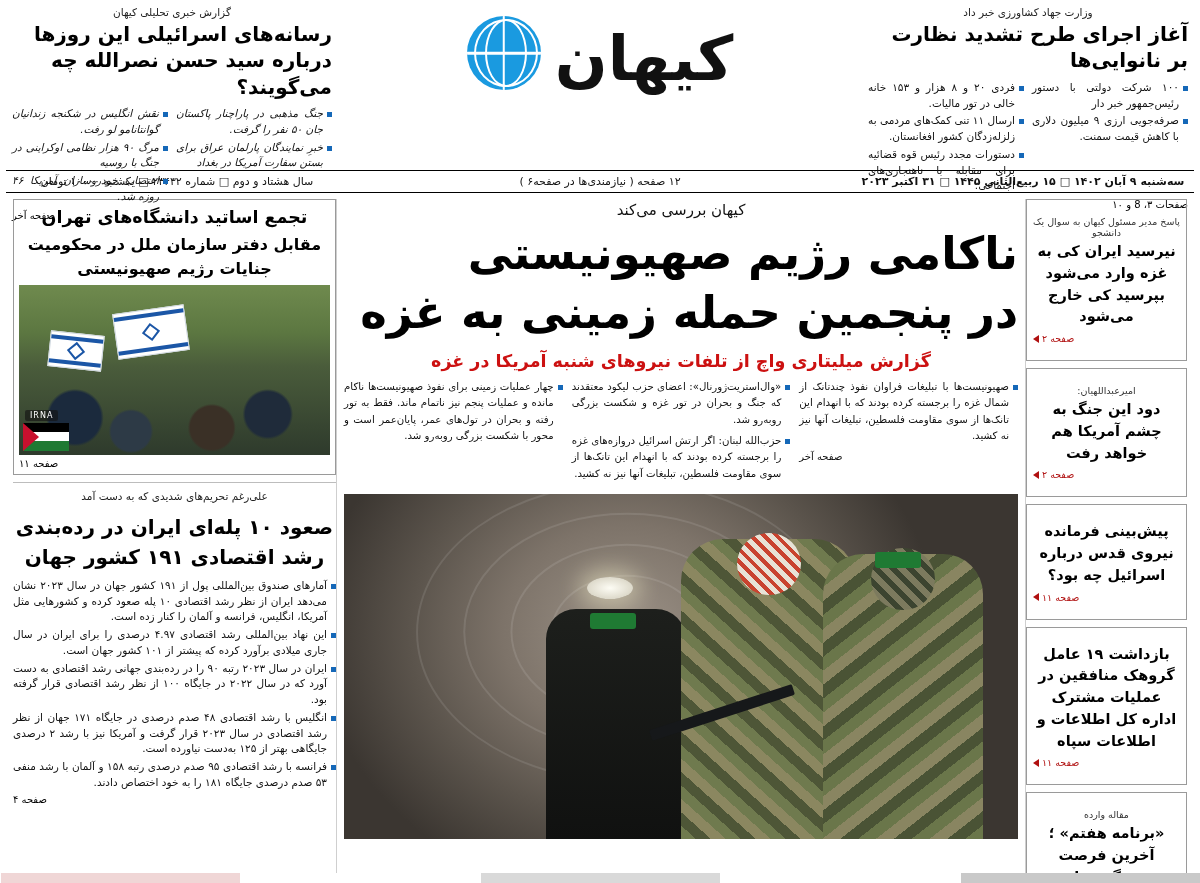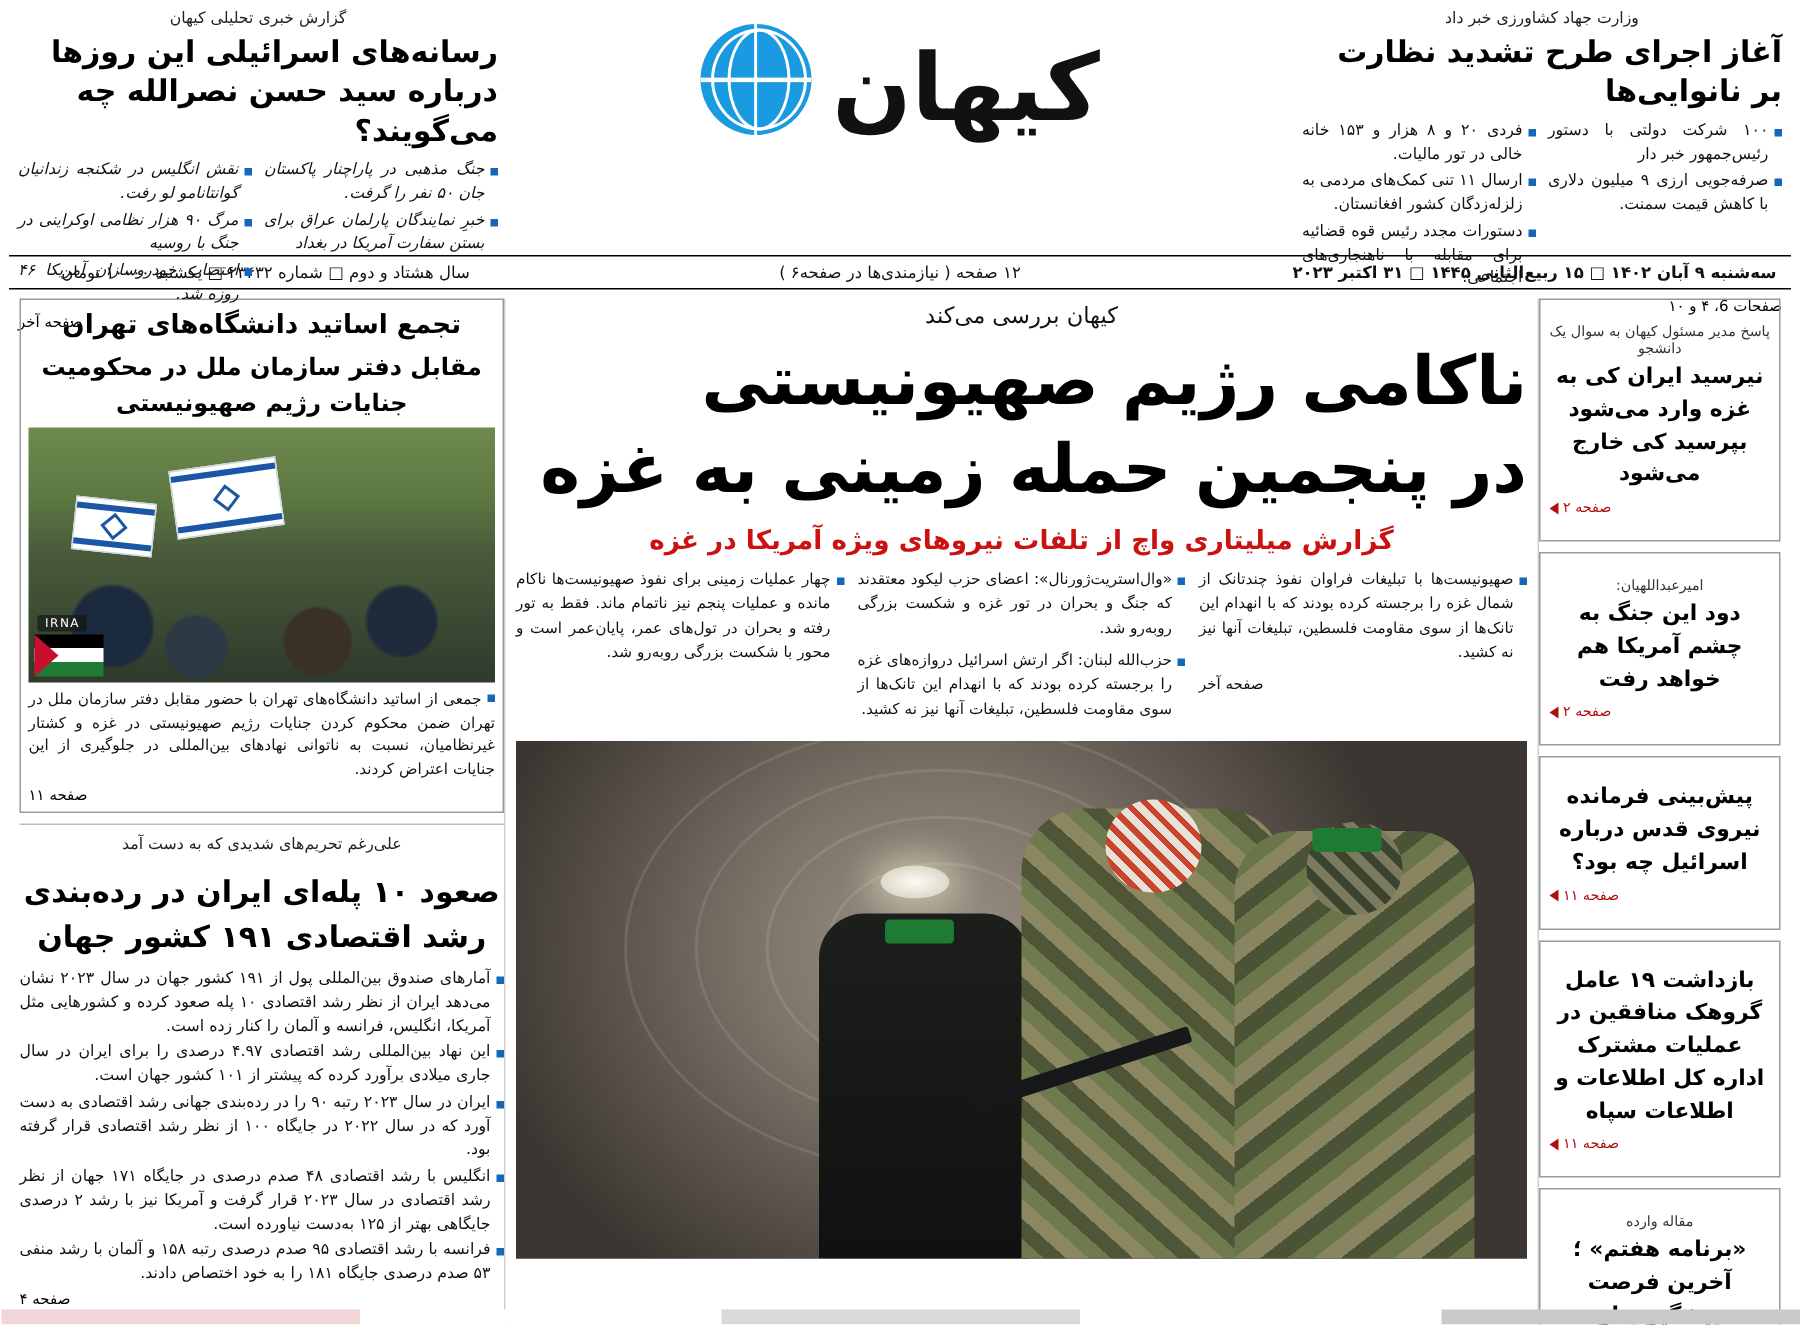--- a/index.html
+++ b/index.html
@@ -175,21 +175,21 @@
         <ul class="bullet-list" style="flex:1;">
           <li>فردی ۲۰ و ۸ هزار و ۱۵۳ خانه خالی در تور مالیات.</li>
           <li>ارسال ۱۱ تنی کمک‌های مردمی به زلزله‌زدگان کشور افغانستان.</li>
           <li>دستورات مجدد رئیس قوه قضائیه برای مقابله با ناهنجاری‌های اجتماعی.</li>
         </ul>
         <ul class="bullet-list" style="flex:1;">
           <li>۱۰۰ شرکت دولتی با دستور رئیس‌جمهور خبر دار</li>
           <li>صرفه‌جویی ارزی ۹ میلیون دلاری با کاهش قیمت سمنت.</li>
         </ul>
       </div>
-      <div class="page-ref r">صفحات 6، ۴ و ۱۰</div>
+      <div class="page-ref r">صفحات ۳، 8 و ۱۰</div>
     </div>
   </div>
 
   <div class="infobar">
     <div class="seg right">سال هشتاد و دوم □ شماره ۲۳۴۳۲ □ یکشنبه ۱۰۰۰۰ تومان</div>
     <div class="seg center">۱۲ صفحه ( نیازمندی‌ها در صفحه۶ )</div>
     <div class="seg left">سه‌شنبه ۹ آبان ۱۴۰۲ □ ۱۵ ربیع‌الثانی ۱۴۴۵ □ ۳۱ اکتبر ۲۰۲۳</div>
   </div>
 
   <div class="body-grid">
@@ -205,23 +205,20 @@
               <span class="star"></span>
           </div>
           <div class="flag" style="left:30px;top:48px;width:52px;height:34px;transform:rotate(6deg);">
             <span class="b1"></span>
               <span class="b2"></span>
               <span class="star"></span>
           </div>
           <div class="irna">IRNA</div>
           <div class="palflag"></div>
         </div>
-        <div class="cap">
-          <span class="sq"></span><span>جمعی از اساتید دانشگاه‌های تهران با حضور مقابل دفتر سازمان ملل در تهران ضمن محکوم کردن جنایات رژیم صهیونیستی در غزه و کشتار غیرنظامیان، نسبت به ناتوانی نهادهای بین‌المللی در جلوگیری از این جنایات اعتراض کردند.</span>
-        </div>
         <div class="page-ref">صفحه ۱۱</div>
       </div>
 
       <div class="rule"></div>
 
       <div>
         <div class="kicker" style="text-align:center;">علی‌رغم تحریم‌های شدیدی که به دست آمد</div>
         <h2 class="hl-title">صعود ۱۰ پله‌ای ایران در رده‌بندی رشد اقتصادی ۱۹۱ کشور جهان</h2>
         <ul class="bullet-list">
           <li>آمارهای صندوق بین‌المللی پول از ۱۹۱ کشور جهان در سال ۲۰۲۳ نشان می‌دهد ایران از نظر رشد اقتصادی ۱۰ پله صعود کرده و کشورهایی مثل آمریکا، انگلیس، فرانسه و آلمان را کنار زده است.</li>
@@ -231,21 +228,21 @@
           <li>فرانسه با رشد اقتصادی ۹۵ صدم درصدی رتبه ۱۵۸ و آلمان با رشد منفی ۵۳ صدم درصدی جایگاه ۱۸۱ را به خود اختصاص دادند.</li>
         </ul>
         <div class="page-ref">صفحه ۴</div>
       </div>
     </div>
 
     <div class="col-center">
       <div class="center-kicker">کیهان بررسی می‌کند</div>
       <h1 class="main-head">ناکامی رژیم صهیونیستی</h1>
       <h1 class="main-head">در پنجمین حمله زمینی به غزه</h1>
-      <div class="sub-head">گزارش میلیتاری واچ از تلفات نیروهای ویژه آمریکا در غزه</div>
+      <div class="sub-head">گزارش میلیتاری واچ از تلفات نیروهای شنبه آمریکا در غزه</div>
 
       <div class="three-col">
         <div class="c">
           <p>چهار عملیات زمینی برای نفوذ صهیونیست‌ها ناکام مانده و عملیات پنجم نیز ناتمام ماند. فقط به تور رفته و بحران در تول‌های عمر، پایان‌عمر است و محور با شکست بزرگی روبه‌رو شد.</p>
         </div>
         <div class="c">
           <p>«وال‌استریت‌ژورنال»: اعضای حزب لیکود معتقدند که جنگ و بحران در تور غزه و شکست بزرگی روبه‌رو شد.</p>
           <p>حزب‌الله لبنان: اگر ارتش اسرائیل دروازه‌های غزه را برجسته کرده بودند که با انهدام این تانک‌ها از سوی مقاومت فلسطین، تبلیغات آنها نیز نه کشید.</p>
         </div>
         <div class="c">

